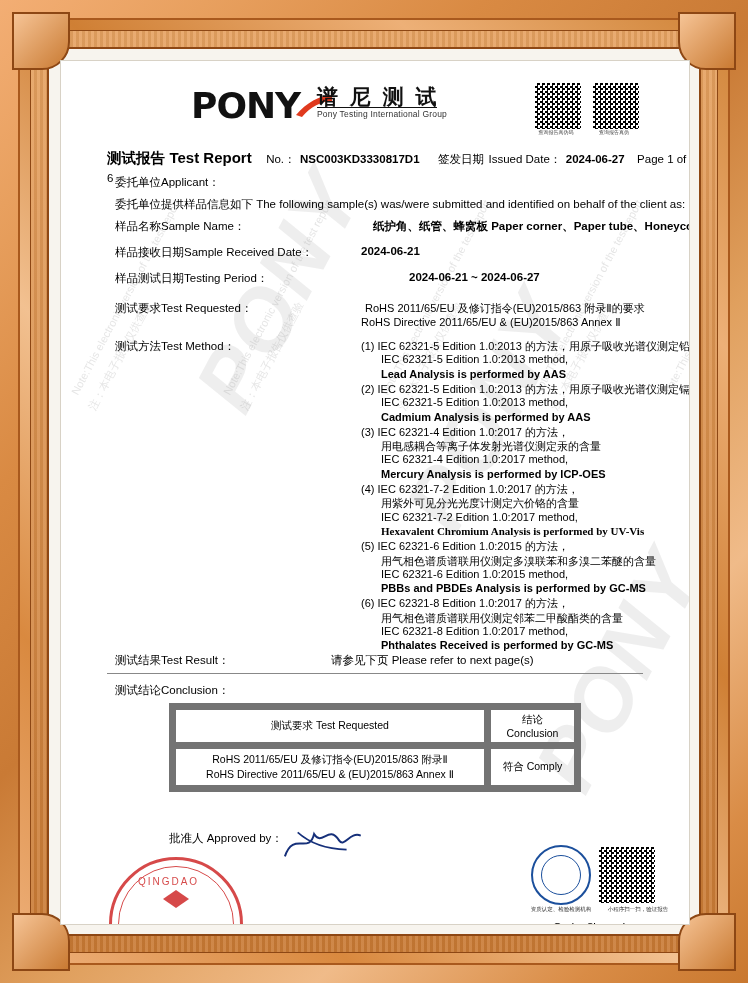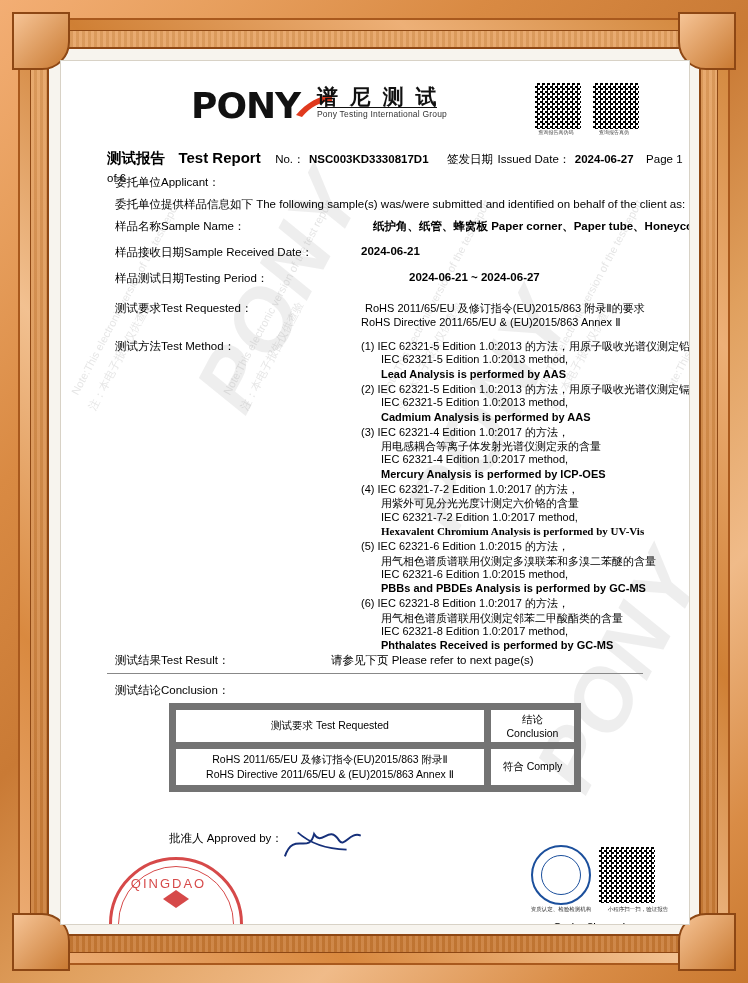--- a/index.html
+++ b/index.html
@@ -147,21 +147,21 @@
     border-left:13px solid transparent;border-right:13px solid transparent;border-bottom:9px solid #cf2a2a;
   }
   .stamp-star:after{
     content:"";position:absolute;left:-13px;top:9px;width:0;height:0;
     border-left:13px solid transparent;border-right:13px solid transparent;border-top:9px solid #cf2a2a;
   }
   .stamp-word{
     position:absolute;left:0;right:0;top:62px;text-align:center;font-weight:bold;font-size:14px;letter-spacing:1px;
   }
   .stamp-top{
-    position:absolute;left:0;right:15px;top:16px;text-align:center;font-size:13px;letter-spacing:2px;
+    position:absolute;left:0;right:15px;top:16px;text-align:center;font-size:10px;letter-spacing:2px;
   }
 
   .cnas{
     position:absolute;left:470px;top:784px;width:56px;height:56px;border-radius:50%;
     border:2px solid #1b4f9c;
   }
   .cnas:after{
     content:"";position:absolute;left:8px;top:8px;right:8px;bottom:8px;border-radius:50%;
     border:1px solid #1b4f9c;
   }
@@ -211,21 +211,21 @@
     <div class="en-name">Pony Testing International Group</div>
   </div>
 
   <div class="qr" style="left:472px;top:20px;width:46px;height:46px;"></div>
   <div class="qr" style="left:530px;top:20px;width:46px;height:46px;"></div>
   <div class="qr-lbl" style="left:472px;top:68px;">查询报告真伪码</div>
   <div class="qr-lbl" style="left:530px;top:68px;">查询报告真伪</div>
 
   <div class="sect" style="top:88px;">
     <span class="title-cn">测试报告</span>
-    <span class="title-en" style="margin-left:9px;">Test Report</span>
+    <span class="title-en" style="margin-left:0;">Test Report</span>
     <span class="lbl" style="margin-left:10px;text-align:center;">No.：</span>
     <span class="val bold">NSC003KD3330817D1</span>
     <span class="lbl" style="margin-left:14px;">签发日期</span>
     <span class="lbl">Issued Date：</span>
     <span class="val bold">2024-06-27</span>
     <span class="val" style="margin-left:8px;">Page 1 of 6</span>
   </div>
 
   <div class="row" style="left:46px;top:114px;">
     <span>委托单位</span><span>Applicant：</span>

